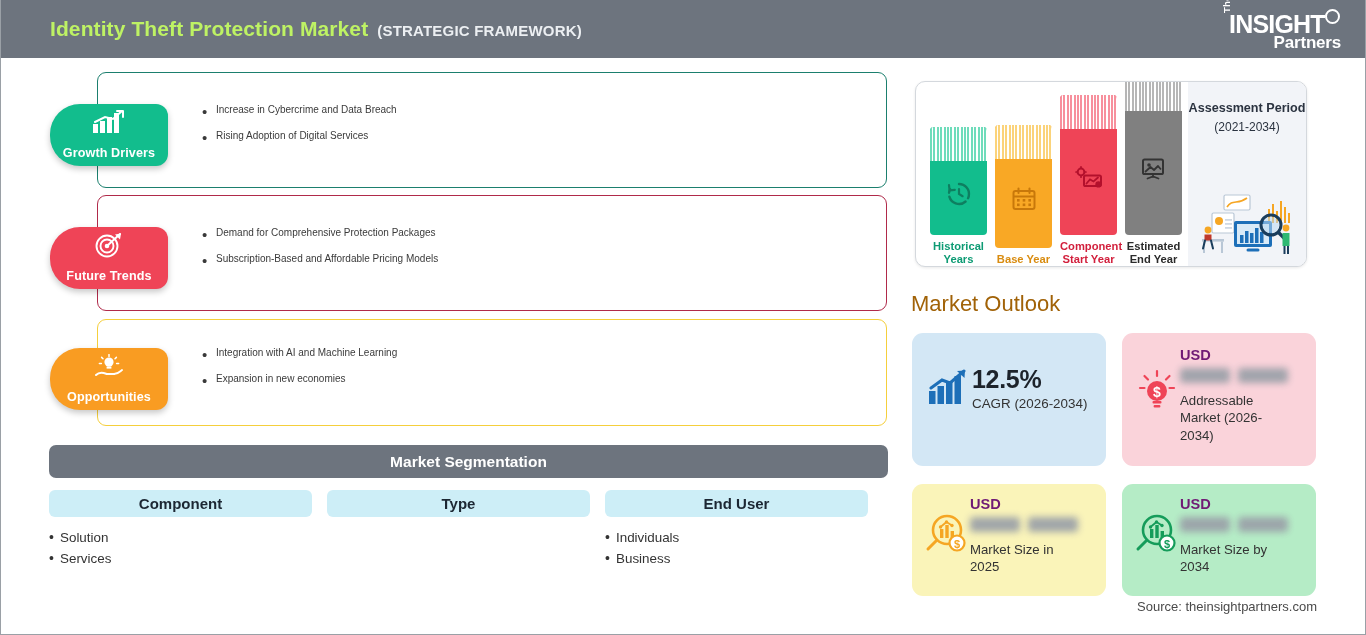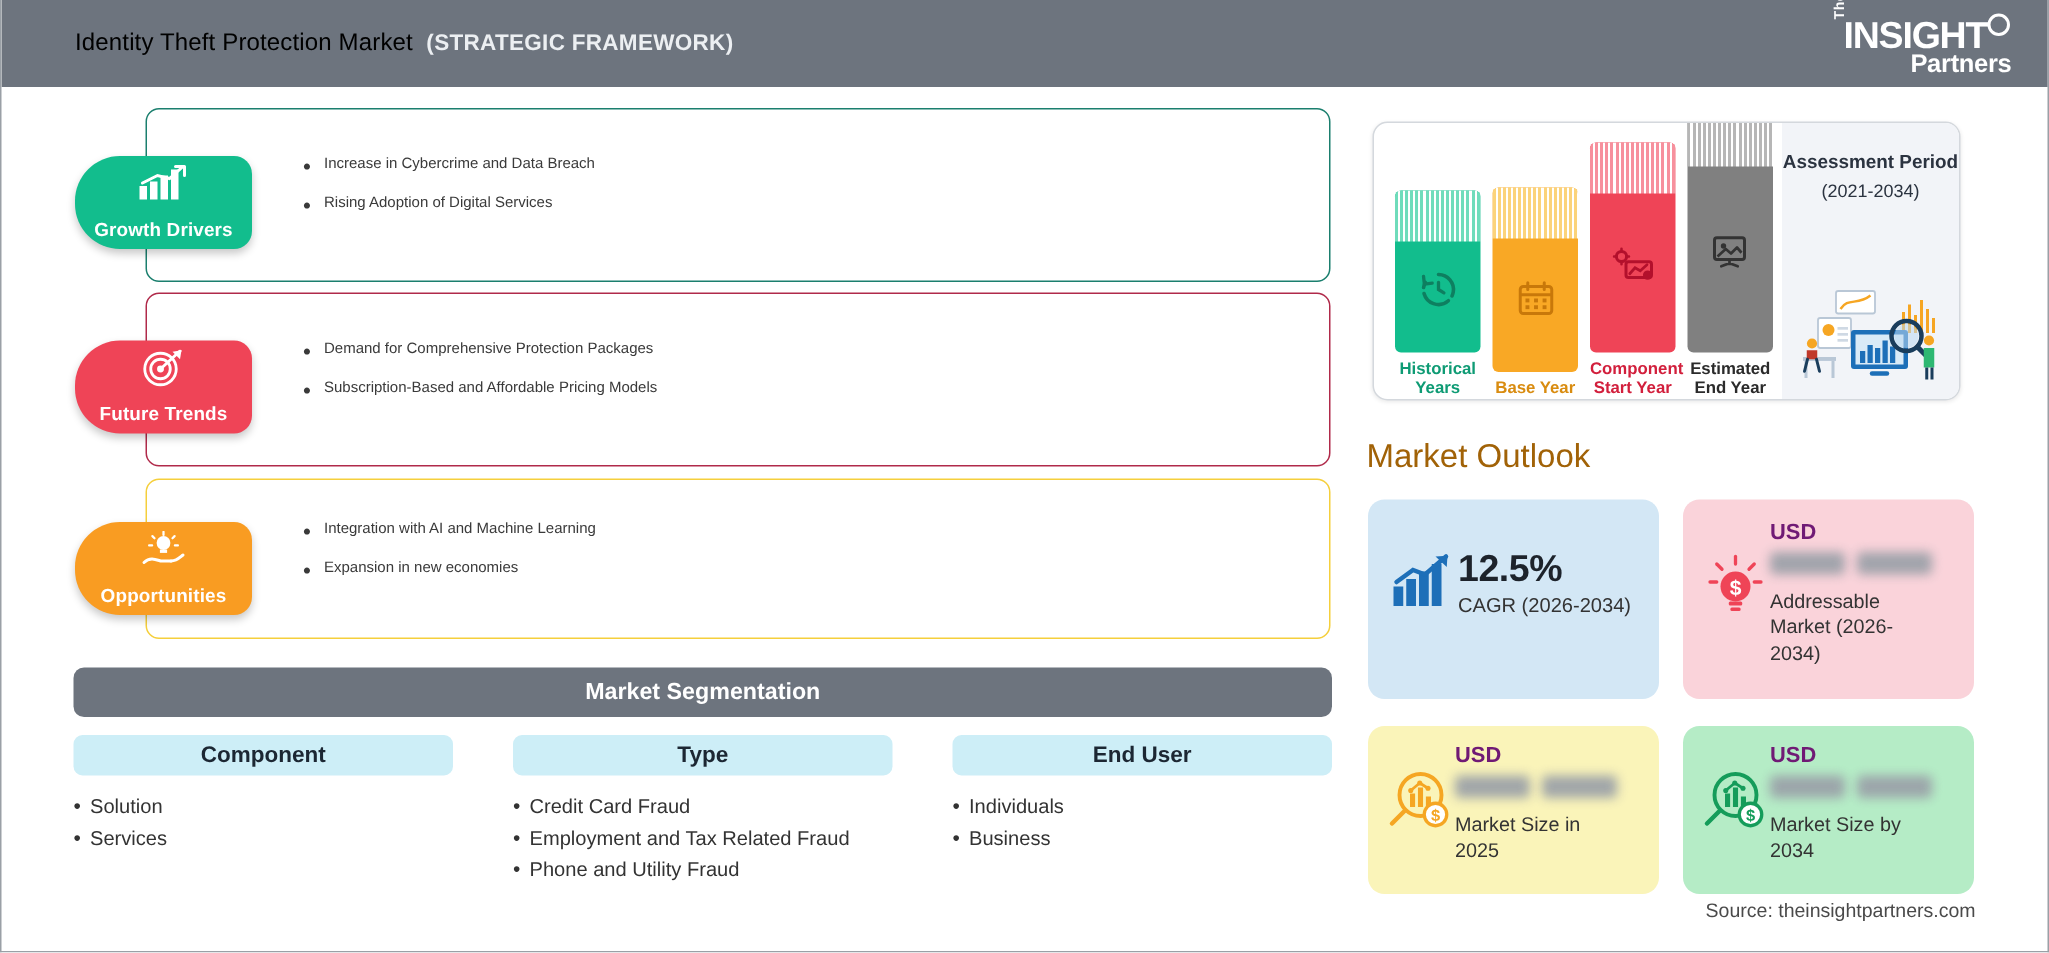--- a/index.html
+++ b/index.html
@@ -24,21 +24,21 @@
     position: absolute; left: 0; top: 0;
     width: 1366px; height: 58px;
     background: #6d747e;
     display: flex; align-items: center;
   }
   .header-title-wrap {
     display: flex; align-items: baseline; gap: 9px;
     margin-left: 49px;
   }
   .header-title {
-    color: #000000; font-size: 16px; font-weight: normal;
+    color: #bef264; font-size: 21px; font-weight: bold;
     letter-spacing: .1px;
   }
   .header-sub {
     color: #eceff2; font-size: 15px; font-weight: bold;
     letter-spacing: .2px;
   }
   .logo {
     position: absolute; right: 26px; top: 9px;
     width: 122px; height: 42px;
     color: #ffffff;
@@ -122,21 +122,21 @@
   .seg { position: absolute; left: 48px; top: 445px; width: 839px; }
   .seg-header {
     width: 839px; height: 33px;
     background: #6d747e; border-radius: 7px;
     display: flex; align-items: center; justify-content: center;
   }
   .seg-header span {
     color: #ffffff; font-size: 15.5px; font-weight: bold;
   }
   .seg-cols {
-    display: flex; gap: 40px; margin-top: 12px;
+    display: flex; gap: 15px; margin-top: 12px;
   }
   .seg-col { width: 263px; }
   .seg-col-head {
     height: 27px; background: #cdeef7; border-radius: 6px;
     display: flex; align-items: center; justify-content: center;
   }
   .seg-col-head span { font-size: 15px; font-weight: bold; color: #1c2733; }
   .seg-col ul { list-style: none; margin: 10px 0 0 0; padding: 0; }
   .seg-col li {
     position: relative; padding-left: 11px;
@@ -334,25 +334,20 @@
         <ul>
           <li>Solution</li>
           <li>Services</li>
         </ul>
       </div>
 
       <div class="seg-col">
         <div class="seg-col-head">
           <span>Type</span>
         </div>
-        <ul>
-          <li>Credit Card Fraud</li>
-          <li>Employment and Tax Related Fraud</li>
-          <li>Phone and Utility Fraud</li>
-        </ul>
       </div>
 
       <div class="seg-col">
         <div class="seg-col-head">
           <span>End User</span>
         </div>
         <ul>
           <li>Individuals</li>
           <li>Business</li>
         </ul>

